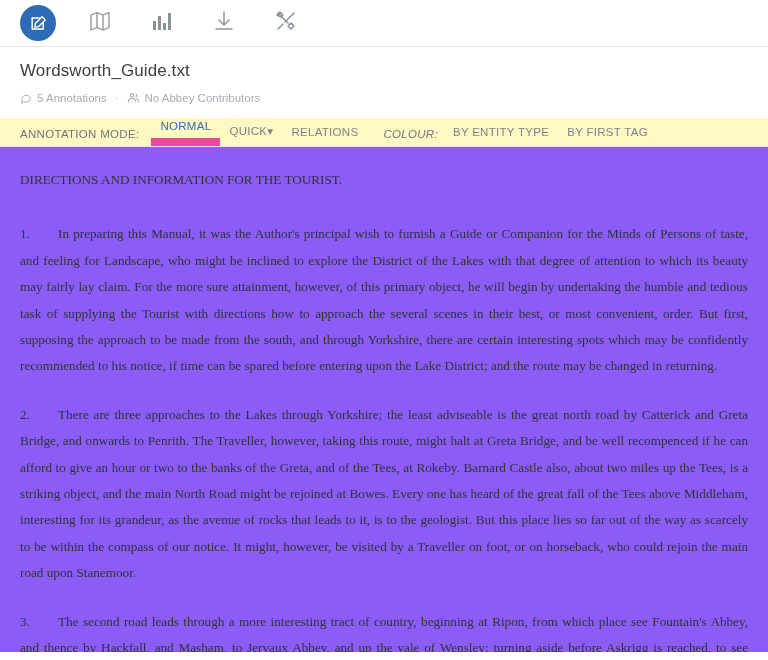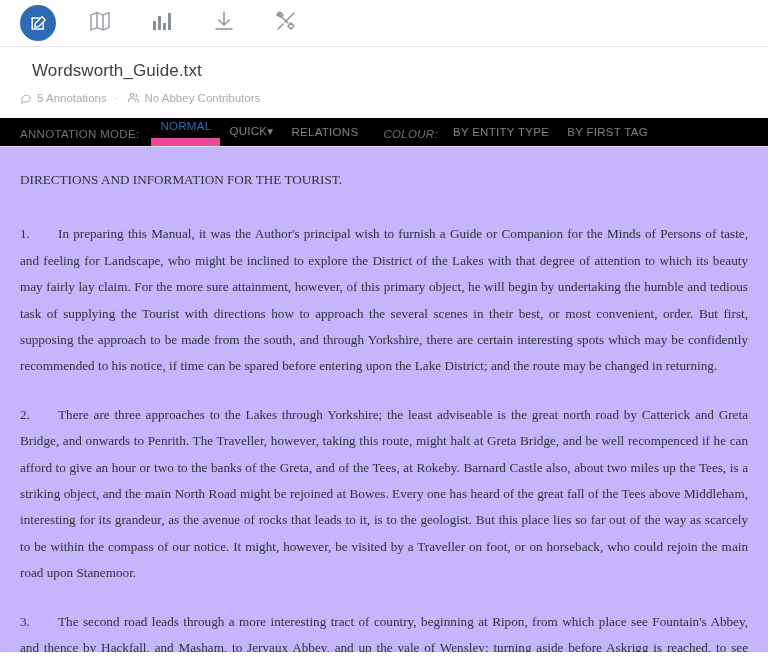--- a/index.html
+++ b/index.html
@@ -45,21 +45,21 @@
 
   
   .doc-header {
     padding: 14px 20px 0 20px;
     background: #fff;
   }
   .doc-title {
     font-size: 17px;
     color: #3b4046;
     font-weight: normal;
-    margin: 0 0 10px 12px;
+    margin: 0 0 10px 0;
     letter-spacing: 0.1px;
   }
   .doc-meta {
     display: flex;
     align-items: center;
     font-size: 11.5px;
     color: #a7acb3;
     padding-bottom: 14px;
   }
   .doc-meta .meta-item {
@@ -78,21 +78,21 @@
   }
 
   
   .mode-bar {
     display: flex;
     align-items: flex-end;
     padding: 0 20px;
     height: 28px;
     font-size: 11.5px;
     color: #7d838b;
-    background: #000000;
+    background: #fef9c3;
     border-bottom: 1px solid #e2e4e6;
     letter-spacing: 0.3px;
   }
   .mode-label {
     color: #6f757d;
     margin-right: 12px;
     padding-bottom: 6px;
     text-transform: uppercase;
   }
   .mode-item {
@@ -109,21 +109,21 @@
   .colour-label {
     color: #6f757d;
     margin: 0 6px 0 16px;
     padding-bottom: 6px;
     text-transform: uppercase;
     font-style: italic;
   }
 
   
   .doc-body {
-    background: #c4b5fd;
+    background: #8b5cf6;
     height: 505px;
     padding: 20px 20px 0 20px;
     box-sizing: border-box;
     overflow: hidden;
     font-family: "Liberation Serif", serif;
     color: #2f3337;
     font-size: 13.2px;
     line-height: 2.0;
   }
   .doc-body p {

